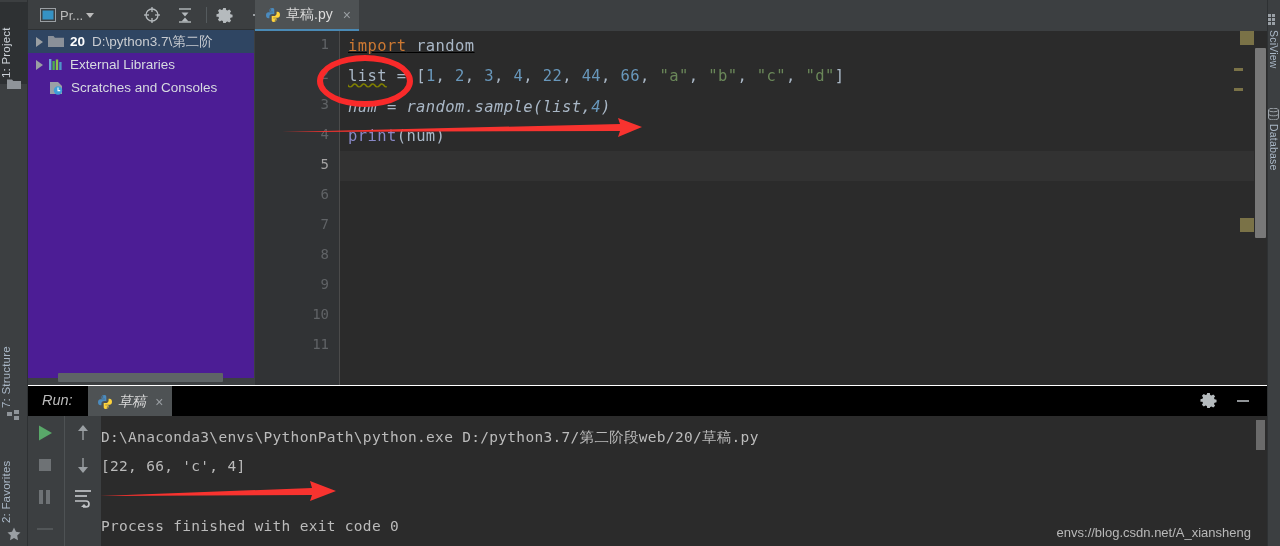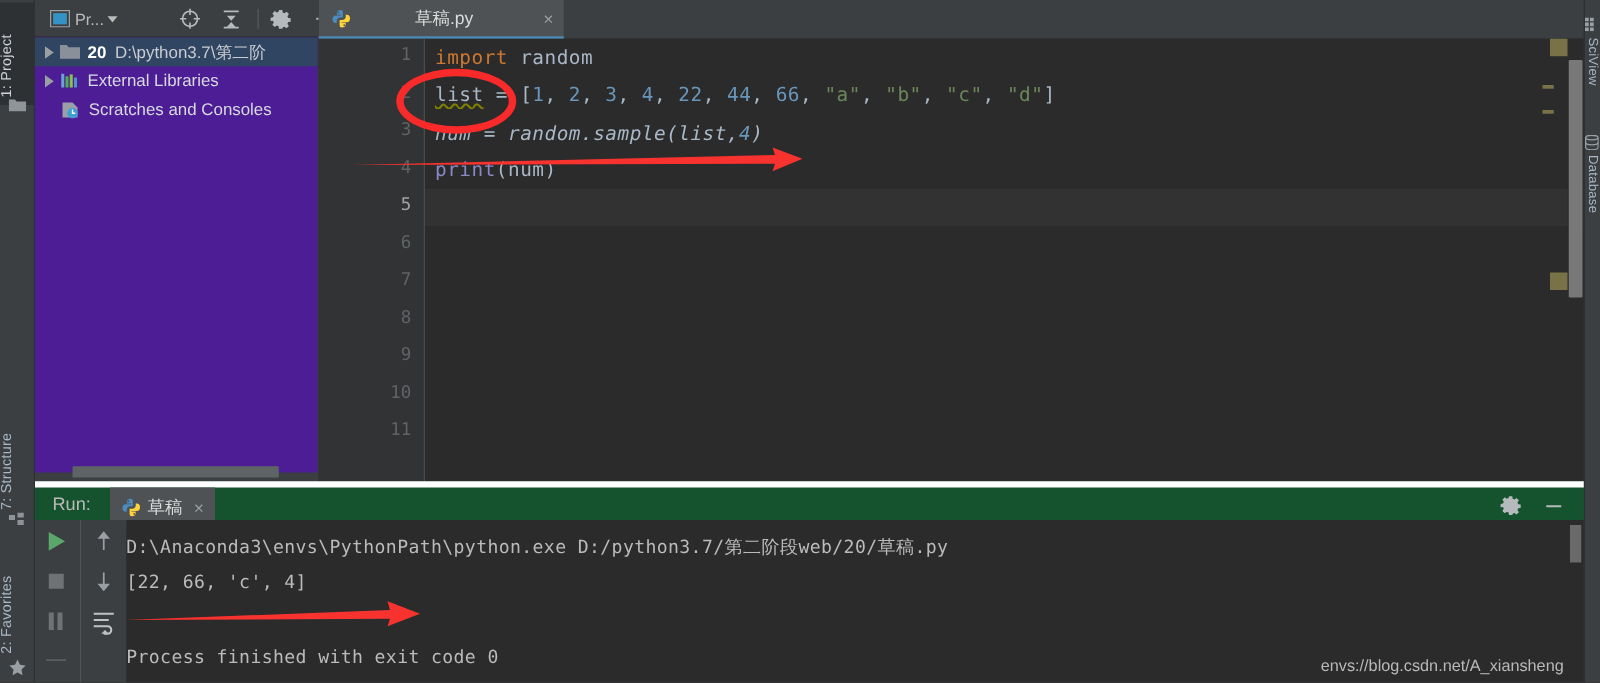--- a/index.html
+++ b/index.html
@@ -75,21 +75,21 @@
   .editor-area {
     position: absolute; left: 255px; top: 0; width: 1012px; height: 385px;
     background: #2b2b2b;
   }
   .tabbar {
     position: relative; width: 1012px; height: 31px; background: #3c3f41;
   }
   .tab {
     position: absolute; left: 0; top: 0; height: 31px;
     display: flex; align-items: center; padding: 0 8px 0 10px;
-    background: #4e5254; border-bottom: 2px solid #4a8ab5; gap: 46px;
+    background: #4e5254; border-bottom: 2px solid #4a8ab5;
   }
   .tab-title { color: #dcdcdc; font-size: 14px; margin-left: 5px; }
   .tab-close { color: #9a9fa3; font-size: 14px; margin-left: 10px; }
 
   .gutter {
     position: absolute; left: 0; top: 31px; width: 85px; height: 354px;
     background: #313335; border-right: 1px solid #4b4b4b;
   }
   .lnum {
     position: absolute; right: 10px; width: 60px; text-align: right;
@@ -144,21 +144,21 @@
     white-space: nowrap; letter-spacing: .2px;
   }
 
   
   .run-panel {
     position: absolute; left: 28px; top: 385px; width: 1239px; height: 161px;
     background: #3c3f41;
   }
   .run-header {
     position: relative; width: 1239px; height: 31px;
-    background: #14532d; border-top: 5px solid #ffffff;
+    background: #000000; border-top: 1px solid #ffffff; font-style: italic;
   }
   .run-label {
     position: absolute; left: 14px; top: 6px;
     color: #bbbbbb; font-size: 14.5px;
   }
   .run-tab {
     position: absolute; left: 60px; top: 0; height: 31px;
     display: flex; align-items: center; padding: 0 9px;
     background: #4e5254;
   }
@@ -337,21 +337,21 @@
       <div class="lnum" style="top:185px;">7</div>
       <div class="lnum" style="top:215px;">8</div>
       <div class="lnum" style="top:245px;">9</div>
       <div class="lnum" style="top:275px;">10</div>
       <div class="lnum" style="top:305px;">11</div>
     </div>
 
     <div class="code-pane">
       <div class="cur-line-hl" style="top:120px;"></div>
 
-      <div class="cline" style="top:0px;">
+      <div class="cline" style="top:0px;text-decoration:underline;">
         <span class="kw">import</span><span class="def"> random</span>
       </div>
 
       <div class="cline" style="top:30px;">
         <span class="def err-underline">list</span><span class="def"> = </span><span class="def">[</span><span class="num">1</span><span class="def">, </span><span class="num">2</span><span class="def">, </span><span class="num">3</span><span class="def">, </span><span class="num">4</span><span class="def">, </span><span class="num">22</span><span class="def">, </span><span class="num">44</span><span class="def">, </span><span class="num">66</span><span class="def">, </span><span class="str">"a"</span><span class="def">, </span><span class="str">"b"</span><span class="def">, </span><span class="str">"c"</span><span class="def">, </span><span class="str">"d"</span><span class="def">]</span>
       </div>
 
       <div class="cline" style="top:61px;font-style:italic;">
         <span class="def">num = random.sample(list,</span><span class="num">4</span><span class="def">)</span>
       </div>

